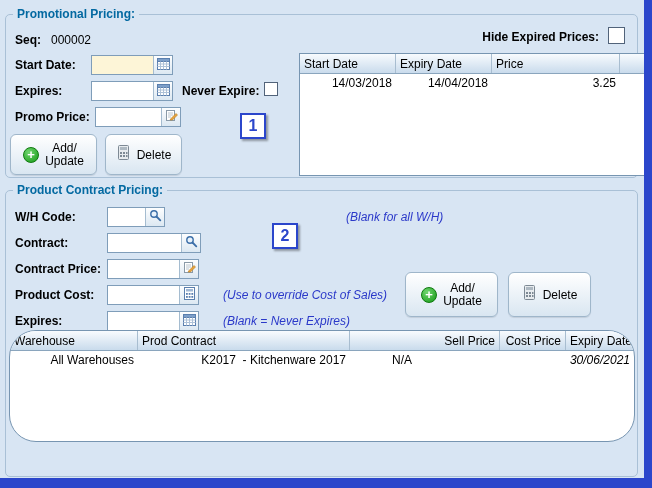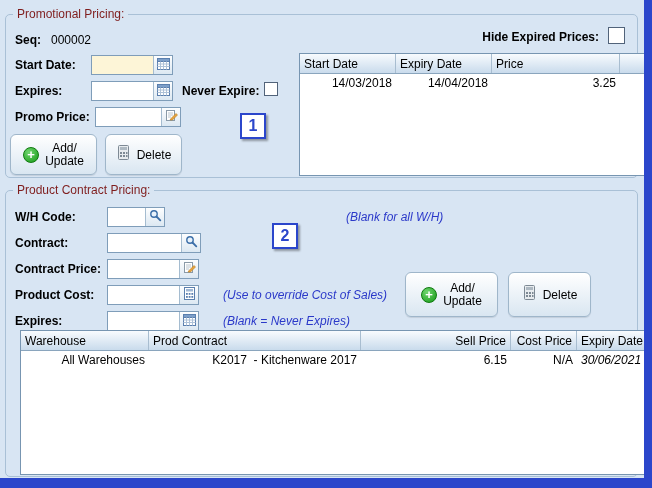--- a/index.html
+++ b/index.html
@@ -7,21 +7,21 @@
   body { font-family:"Liberation Sans", sans-serif; }
 
   .win { position:relative; width:652px; height:488px; background:#d8e5f3;
          font-size:12px; color:#000; overflow:hidden; }
 
   .edge-r { position:absolute; top:0; right:0; width:8px; height:100%; background:#2b46cb; }
   .edge-b { position:absolute; left:0; bottom:0; width:100%; height:10px; background:#2b46cb; }
 
   .grp { position:absolute; border:1px solid #a9c0d6; border-radius:5px; }
   .grp-title { position:absolute; top:-8px; left:7px; background:#d8e5f3; padding:0 4px;
-               color:#7f1d1d; font-size:12px; white-space:nowrap; }
+               color:#0369a1; font-size:12px; white-space:nowrap;font-weight:bold; }
 
   .lbl { position:absolute; font-weight:700; white-space:nowrap; }
   .txt-plain { position:absolute; white-space:nowrap; }
   .hint { position:absolute; color:#2b39c9; font-style:italic; white-space:nowrap; }
 
   .field { position:absolute; display:flex; align-items:stretch; background:#fff;
            border:1px solid #7f9db9; height:20px; }
   .fval { flex:1; padding:2px 3px; overflow:hidden; white-space:nowrap; }
   .fval.cream { background:#fdf5d7; }
   .fbtn { width:19px; display:flex; align-items:center; justify-content:center;
@@ -255,32 +255,31 @@
               <rect x="10" y="7" width="1.5" height="2"></rect>
               <rect x="4" y="10" width="2" height="2"></rect>
               <rect x="7" y="10" width="2" height="2"></rect>
               <rect x="10" y="10" width="1.5" height="2"></rect>
             </g>
           </svg>
       </span>
       <span>Delete</span>
     </div>
 
-    <div class="tbl" style="left:14px; top:139px; width:626px; height:145px;">
+    <div class="tbl" style="left:3px; top:139px; width:626px; height:112px;border-radius:27px;">
       <div class="thead">
         <span class="th" style="width:128px;">Warehouse</span>
         <span class="th" style="width:212px;">Prod Contract</span>
         <span class="th ta-r" style="width:150px;">Sell Price</span>
         <span class="th ta-r" style="width:66px;">Cost Price</span>
         <span class="th noline" style="flex:1;">Expiry Date</span>
       </div>
       <div class="trow">
         <span class="td" style="width:128px;">All Warehouses</span>
         <span class="td" style="width:212px;">K2017  - Kitchenware 2017</span>
-        <span class="td ta-r" style="width:150px;">6.15</span>
         <span class="td ta-r" style="width:66px;">N/A</span>
         <span class="td" style="flex:1;font-style:italic;">30/06/2021</span>
       </div>
     </div>
   </div>
 
   <div class="edge-r"></div>
   <div class="edge-b"></div>
 </div>
 

